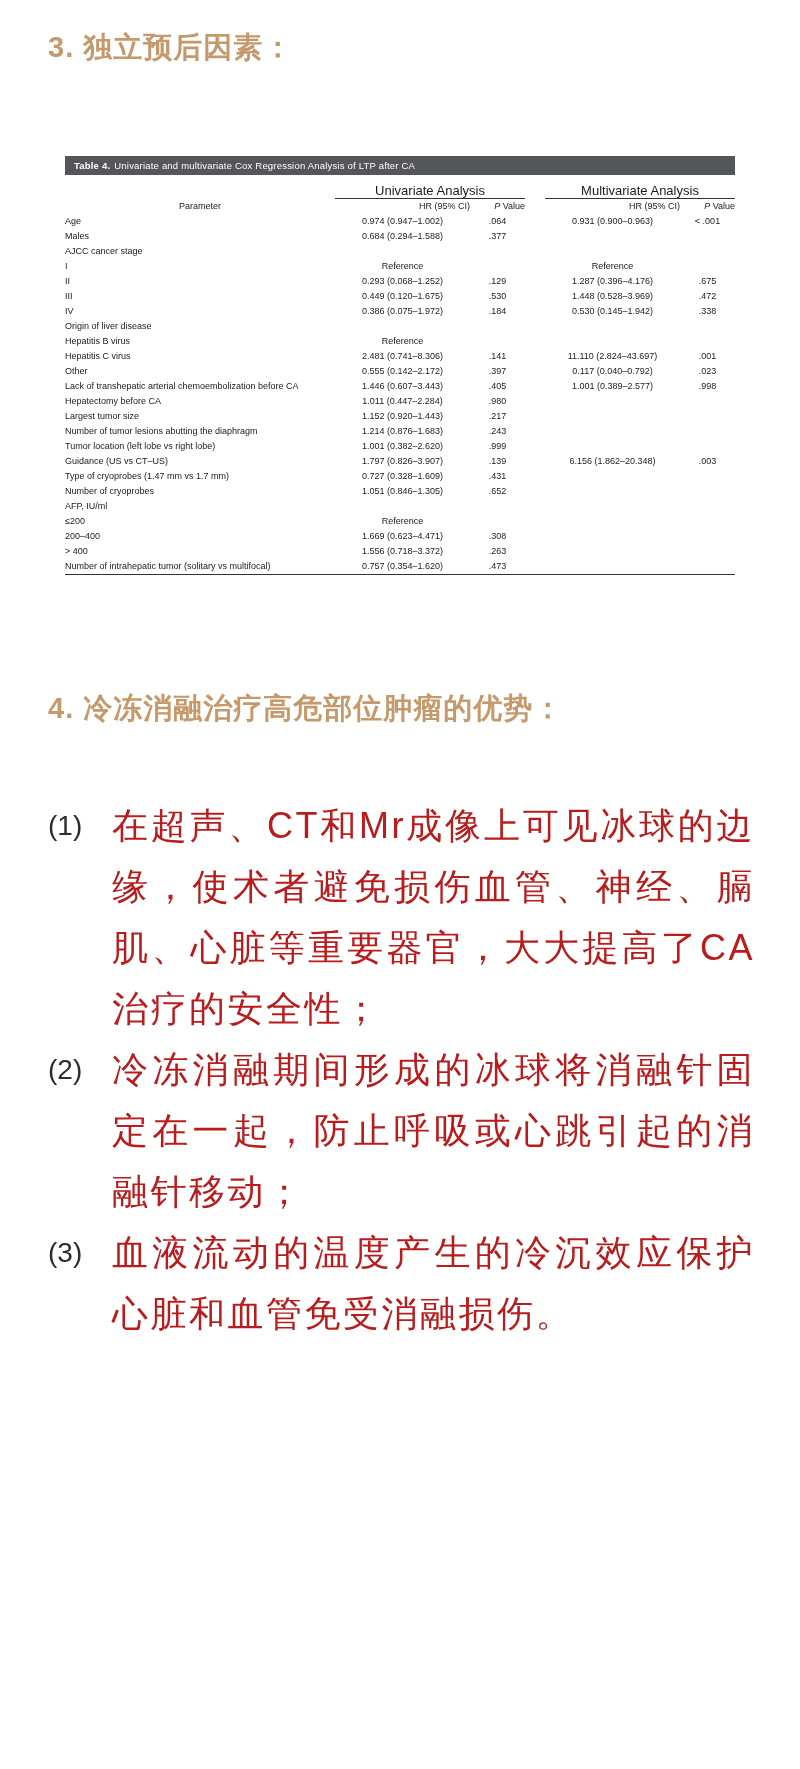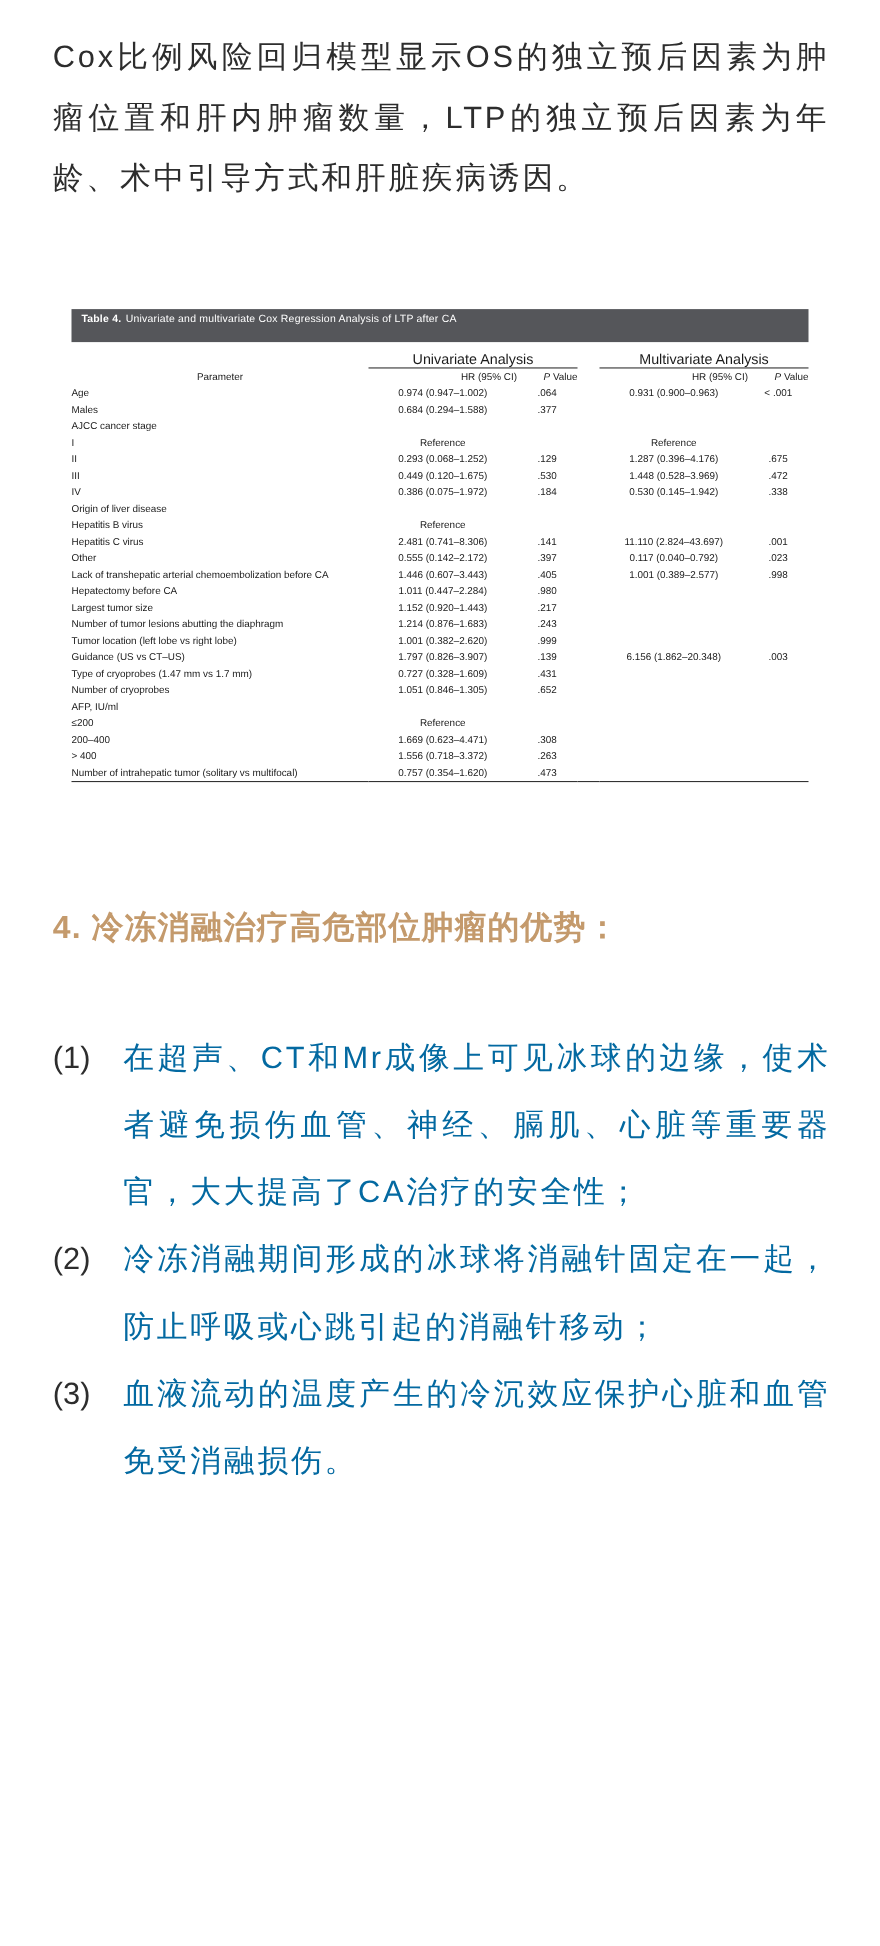--- a/index.html
+++ b/index.html
@@ -32,21 +32,21 @@
   }
   
   .table-figure {
     margin: 92px 0 0 65px;
     width: 670px;
     font-family: "Liberation Sans", sans-serif;
   }
   .table-titlebar {
     background: #55565A;
     color: #ffffff;
-    height: 30px;
+    height: 19px;
     line-height: 19px;
     font-size: 9.5px;
     padding-left: 9px;
     letter-spacing: .2px;
   }
   .tt-label { font-weight: bold; margin-right: 4px; }
   table.cox-table {
     border-collapse: collapse;
     width: 100%;
     margin-top: 8px;
@@ -87,34 +87,34 @@
   .adv-list { margin: 70px 45px 0 48px; }
   .adv-item { display: flex; align-items: flex-start; }
   .adv-num {
     flex: 0 0 64px;
     font-size: 28px;
     line-height: 61px;
     color: #2d2d2d;
   }
   .adv-text {
     flex: 1 1 auto;
-    font-size: 28px;
+    font-size: 36px;
     line-height: 61px;
     letter-spacing: 2.5px;
     text-align: justify;
-    color: #0369a1;
+    color: #b91c1c;
   }
 </style>
 </head>
 <body>
 
 <div class="page">
 
-
-  <p class="body-para">Cox比例风险回归模型显示OS的独立预后因素为肿瘤位置和肝内肿瘤数量，LTP的独立预后因素为年龄、术中引导方式和肝脏疾病诱因。</p>
+  <h2 class="sec-heading">3. 独立预后因素：</h2>
+
 
   <div class="table-figure">
     <div class="table-titlebar">
       <span class="tt-label">Table 4.</span><span>Univariate and multivariate Cox Regression Analysis of LTP after CA</span>
     </div>
     <table class="cox-table">
       <colgroup>
         <col class="c-param">
           <col class="c-uhr">
           <col class="c-up">

